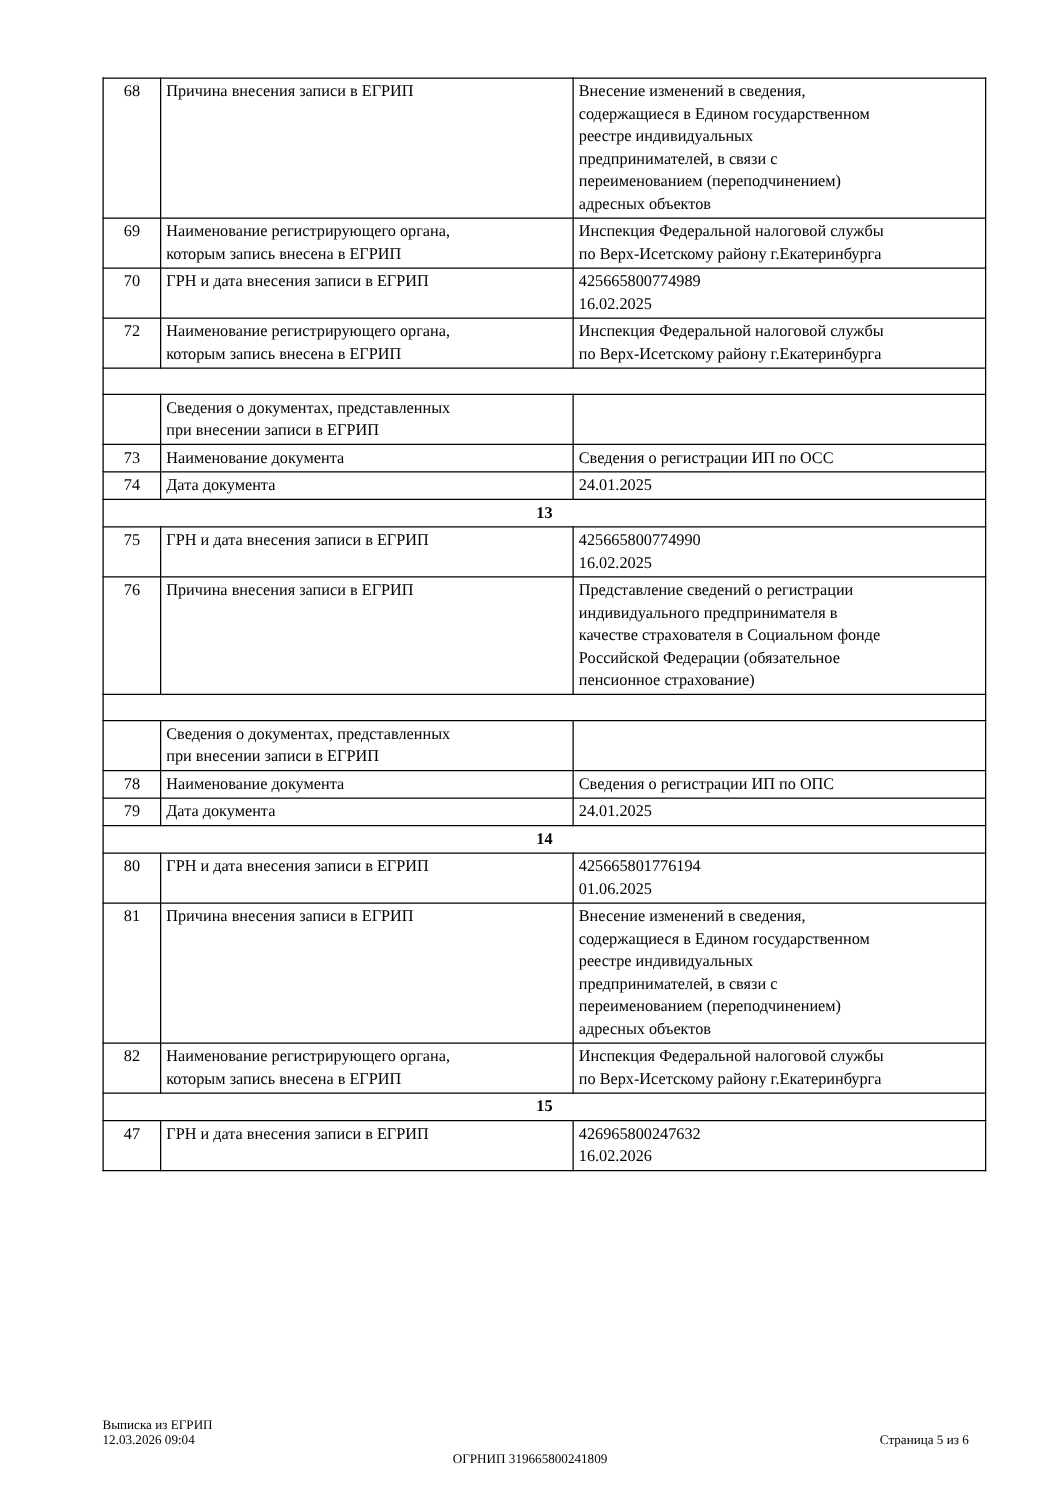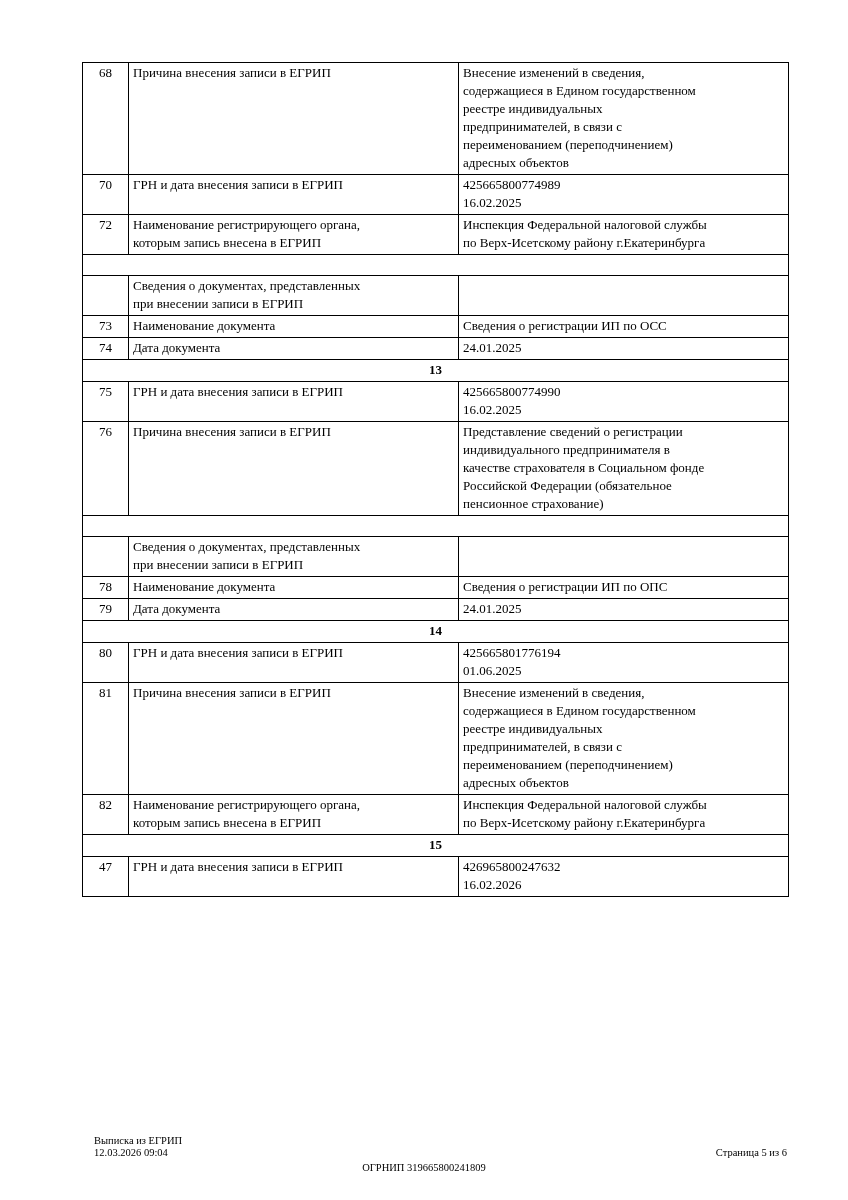--- a/index.html
+++ b/index.html
@@ -50,33 +50,33 @@
   .page-footer {
     position: absolute;
     left: 0;
     top: 1135px;
     width: 848px;
     font-size: 10.5px;
     line-height: 11.5px;
   }
   .footer-left {
     position: absolute;
-    left: 94px;
+    left: 82px;
     top: 0;
   }
   .footer-center {
     position: absolute;
     left: 0;
     width: 848px;
     text-align: center;
     top: 27px;
   }
   .footer-right {
     position: absolute;
-    right: 61px;
+    right: 73px;
     top: 11.5px;
     text-align: right;
   }
 </style>
 </head>
 <body>
 
 <div class="doc-table-wrap">
   <table class="egrip-table">
     <colgroup>
@@ -87,20 +87,27 @@
     <tbody>
         <tr class="entry">
           <td class="cell-num">68</td>
           <td class="cell-label">Причина внесения записи в ЕГРИП</td>
           <td class="cell-value">Внесение изменений в сведения,
 содержащиеся в Едином государственном
 реестре индивидуальных
 предпринимателей, в связи с
 переименованием (переподчинением)
 адресных объектов</td>
+        </tr>
+        <tr class="entry">
+          <td class="cell-num">69</td>
+          <td class="cell-label">Наименование регистрирующего органа,
+которым запись внесена в ЕГРИП</td>
+          <td class="cell-value">Инспекция Федеральной налоговой службы
+по Верх-Исетскому району г.Екатеринбурга</td>
         </tr>
         <tr class="entry">
           <td class="cell-num">70</td>
           <td class="cell-label">ГРН и дата внесения записи в ЕГРИП</td>
           <td class="cell-value">425665800774989
 16.02.2025</td>
         </tr>
         <tr class="entry">
           <td class="cell-num">72</td>
           <td class="cell-label">Наименование регистрирующего органа,

